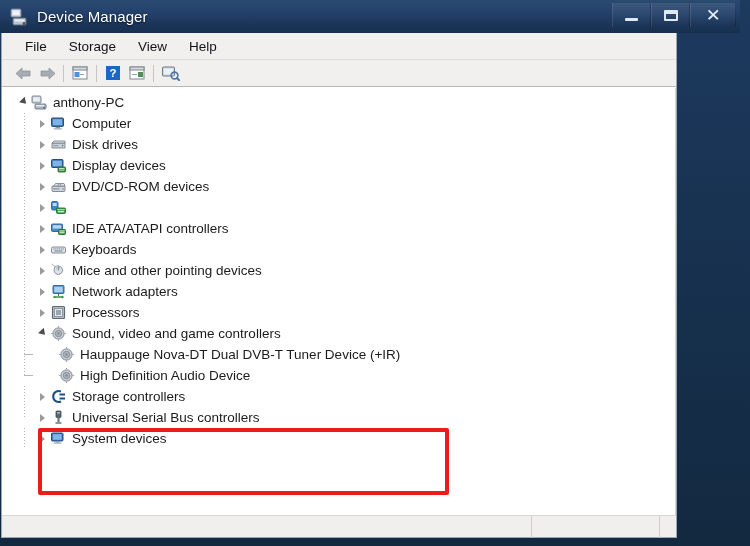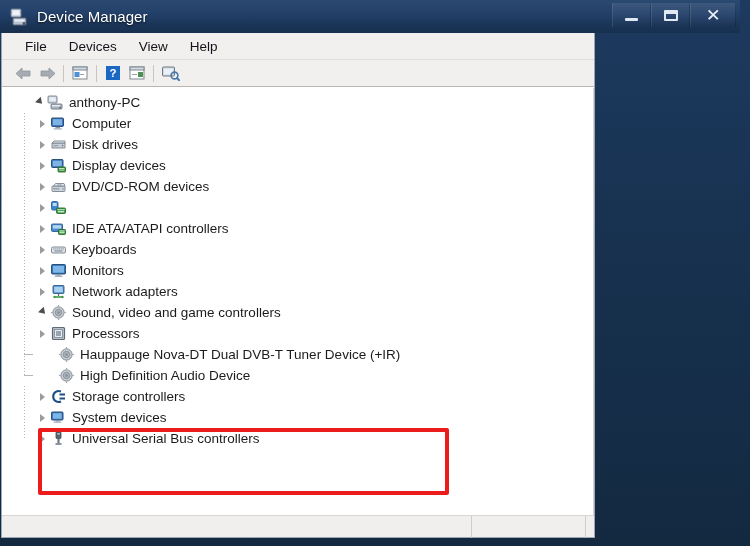--- a/index.html
+++ b/index.html
@@ -55,21 +55,21 @@
   .glyph-max { width: 14px; height: 11px; border: 2px solid #dfe8f3; border-top-width: 4px; border-radius: 1px; }
   .glyph-close {
     font-size: 17px; line-height: 1; color: #e9f0f8; font-family: "Liberation Sans", sans-serif;
     transform: scaleX(1.05);
   }
 
   
   #client {
     position: absolute;
     left: 1px; top: 33px;
-    width: 594px; height: 505px;
+    width: 676px; height: 505px;
     background: #f0efee;
     border: 1px solid #9aa7b4;
     border-top: none;
     display: flex; flex-direction: column; justify-content: space-between;
   }
 
   
   #menubar {
     height: 27px;
     background: #f1f0ef;
@@ -142,21 +142,21 @@
   .icon { width: 17px; height: 17px; position: relative; flex: 0 0 17px; }
   .dots {
     position:absolute; left:0; top:0; bottom:0; width:1px;
     background: repeating-linear-gradient(180deg,#b6b6b6 0 1px, transparent 1px 3px);
   }
   .elbow {
     position:absolute; width:9px; height:1px; background:#b6b6b6;
   }
 
   
-  .lvl0 { padding-left: 14px; margin-left: 16px; }
+  .lvl0 { padding-left: 14px; }
   .lvl1 { padding-left: 33px; }
   .lvl2 { padding-left: 56px; }
 
   
   #redbox {
     position: absolute;
     left: 36px; top: 340px;
     width: 411px; height: 67px;
     border: 4px solid #ec1c1c;
     border-radius: 2px;
@@ -208,21 +208,21 @@
       <div class="win-btn close">
         <span class="glyph-close">✕</span>
       </div>
     </div>
   </div>
 
   <div id="client">
 
     <div id="menubar">
       <div class="menu-item">File</div>
-      <div class="menu-item">Devices</div>
+      <div class="menu-item">Storage</div>
       <div class="menu-item">View</div>
       <div class="menu-item">Help</div>
     </div>
 
     <div id="toolbar">
       <div class="tb-item">
         <svg width="19" height="15" viewBox="0 0 19 15">
           <path d="M8 2 L2 7.5 L8 13 L8 10 L16 10 L16 5 L8 5 Z" fill="#a6acb2" stroke="#8e959c" stroke-width="0.8" stroke-linejoin="round"></path>
         </svg>
       </div>
@@ -400,36 +400,36 @@
               <rect x="7" y="7.4" width="1.3" height="1.1" fill="#8c96a1"></rect>
               <rect x="8.9" y="7.4" width="1.3" height="1.1" fill="#8c96a1"></rect>
               <rect x="10.8" y="7.4" width="1.3" height="1.1" fill="#8c96a1"></rect>
               <rect x="12.7" y="7.4" width="1.3" height="1.1" fill="#8c96a1"></rect>
               <rect x="4.5" y="9.3" width="8" height="1.3" fill="#8c96a1"></rect>
             </svg>
           </div>
           <div class="row-label">Keyboards</div>
         </div>
 
-
-        <div class="row lvl1">
-          <div class="dots" style="left:22px;"></div>
-          <div class="expander">
-              <div class="tri-c"></div>
-            </div>
-          <div class="icon">
-            <svg width="17" height="17" viewBox="0 0 17 17">
-              <rect x="1.5" y="2.5" width="14" height="9.5" rx="1" fill="#2f6fb5" stroke="#2a4f79" stroke-width="1"></rect>
-              <rect x="2.9" y="3.8" width="11.2" height="6.9" fill="#7fb6e8"></rect>
-              <rect x="6.5" y="12.2" width="4" height="1.6" fill="#8b97a4"></rect>
-              <rect x="4.5" y="13.6" width="8" height="1.3" rx="0.5" fill="#a7b2be"></rect>
-            </svg>
-          </div>
-          <div class="row-label">Monitors</div>
-        </div>
+        <div class="row lvl1">
+          <div class="dots" style="left:22px;"></div>
+          <div class="expander">
+              <div class="tri-c"></div>
+            </div>
+          <div class="icon">
+            <svg width="17" height="17" viewBox="0 0 17 17">
+              <path d="M5 4.5 Q8.5 2.6 11.5 5.5 Q14 8.2 11.5 11 Q8.5 14 5.5 11.5 Q3 9.2 5 4.5 Z" fill="#dfe4ea" stroke="#78828d" stroke-width="0.9"></path>
+              <path d="M5 4.5 Q8 3.2 10 5.2 L8 9 Q6 8 5 4.5 Z" fill="#c2cad3"></path>
+              <path d="M8.6 4 L8.6 8.6" stroke="#7d8791" stroke-width="0.8"></path>
+              <path d="M1.5 2 L5 4.5" stroke="#a8b1ba" stroke-width="1"></path>
+            </svg>
+          </div>
+          <div class="row-label">Mice and other pointing devices</div>
+        </div>
+
 
         <div class="row lvl1">
           <div class="dots" style="left:22px;"></div>
           <div class="expander">
               <div class="tri-c"></div>
             </div>
           <div class="icon">
             <svg width="17" height="17" viewBox="0 0 17 17">
               <rect x="3" y="2.5" width="11" height="8" rx="1" fill="#4a8cc9" stroke="#2f5c8a" stroke-width="0.9"></rect>
               <rect x="4.2" y="3.7" width="8.6" height="5.6" fill="#a9d0f0"></rect>
@@ -438,48 +438,48 @@
               <circle cx="4.5" cy="14" r="1.2" fill="#3f9b4a"></circle>
               <circle cx="12.5" cy="14" r="1.2" fill="#3f9b4a"></circle>
             </svg>
           </div>
           <div class="row-label">Network adapters</div>
         </div>
 
         <div class="row lvl1">
           <div class="dots" style="left:22px;"></div>
           <div class="expander">
+              <div class="tri-c"></div>
+            </div>
+          <div class="icon">
+            <svg width="17" height="17" viewBox="0 0 17 17">
+              <rect x="2.5" y="2.5" width="12" height="12" rx="1" fill="#b8c1cb" stroke="#5f6a76" stroke-width="1.2"></rect>
+              <rect x="4.5" y="4.5" width="8" height="8" fill="#e6ebf0" stroke="#7d8791" stroke-width="0.8"></rect>
+              <rect x="6" y="6" width="5" height="5" fill="#9aa4af"></rect>
+            </svg>
+          </div>
+          <div class="row-label">Processors</div>
+        </div>
+
+        <div class="row lvl1">
+          <div class="dots" style="left:22px;"></div>
+          <div class="expander">
               <div class="tri-e"></div>
             </div>
           <div class="icon">
             <svg width="17" height="17" viewBox="0 0 17 17">
               <circle cx="8.5" cy="8.5" r="5.6" fill="#c8cdd3" stroke="#848d96" stroke-width="1"></circle>
               <circle cx="8.5" cy="8.5" r="3.2" fill="#aeb5bd" stroke="#7c858e" stroke-width="0.8"></circle>
               <circle cx="8.5" cy="8.5" r="1.3" fill="#858e97"></circle>
               <path d="M8.5 2.5 L8.5 0.9 M14.5 8.5 L16.1 8.5 M8.5 14.5 L8.5 16.1 M2.5 8.5 L0.9 8.5" stroke="#9aa2aa" stroke-width="1.2"></path>
             </svg>
           </div>
           <div class="row-label">Sound, video and game controllers</div>
         </div>
 
-        <div class="row lvl1">
-          <div class="dots" style="left:22px;"></div>
-          <div class="expander">
-              <div class="tri-c"></div>
-            </div>
-          <div class="icon">
-            <svg width="17" height="17" viewBox="0 0 17 17">
-              <rect x="2.5" y="2.5" width="12" height="12" rx="1" fill="#b8c1cb" stroke="#5f6a76" stroke-width="1.2"></rect>
-              <rect x="4.5" y="4.5" width="8" height="8" fill="#e6ebf0" stroke="#7d8791" stroke-width="0.8"></rect>
-              <rect x="6" y="6" width="5" height="5" fill="#9aa4af"></rect>
-            </svg>
-          </div>
-          <div class="row-label">Processors</div>
-        </div>
-
         <div class="row lvl2">
           <div class="dots" style="left:22px;"></div>
           <div class="elbow" style="left:22px; top:10px;"></div>
           <div class="icon">
             <svg width="17" height="17" viewBox="0 0 17 17">
               <circle cx="8.5" cy="8.5" r="5.6" fill="#c8cdd3" stroke="#848d96" stroke-width="1"></circle>
               <circle cx="8.5" cy="8.5" r="3.2" fill="#aeb5bd" stroke="#7c858e" stroke-width="0.8"></circle>
               <circle cx="8.5" cy="8.5" r="1.3" fill="#858e97"></circle>
               <path d="M8.5 2.5 L8.5 0.9 M14.5 8.5 L16.1 8.5 M8.5 14.5 L8.5 16.1 M2.5 8.5 L0.9 8.5" stroke="#9aa2aa" stroke-width="1.2"></path>
             </svg>
@@ -509,49 +509,49 @@
           <div class="icon">
             <svg width="17" height="17" viewBox="0 0 17 17">
               <path d="M11 3.5 A5.5 5.5 0 1 0 11 13.5" fill="none" stroke="#1d4f86" stroke-width="2.1"></path>
               <path d="M9.5 6.5 L15 6.5 M9.5 10.5 L15 10.5" stroke="#1d4f86" stroke-width="2.1"></path>
             </svg>
           </div>
           <div class="row-label">Storage controllers</div>
         </div>
 
         <div class="row lvl1">
+          <div class="dots" style="left:22px; height:11px; top:0;"></div>
+          <div class="expander">
+              <div class="tri-c"></div>
+            </div>
+          <div class="icon">
+            <svg width="17" height="17" viewBox="0 0 17 17">
+              <rect x="6" y="2" width="5" height="6.5" rx="0.8" fill="#5b656f" stroke="#3e464e" stroke-width="0.8"></rect>
+              <rect x="7.2" y="3.2" width="2.6" height="1.4" fill="#c7ced5"></rect>
+              <rect x="7.4" y="8.5" width="2.2" height="5" fill="#6d7782"></rect>
+              <rect x="5.5" y="13" width="6" height="2" rx="0.6" fill="#8b95a0"></rect>
+            </svg>
+          </div>
+          <div class="row-label">Universal Serial Bus controllers</div>
+        </div>
+
+        <div class="row lvl1">
           <div class="dots" style="left:22px;"></div>
           <div class="expander">
               <div class="tri-c"></div>
             </div>
           <div class="icon">
             <svg width="17" height="17" viewBox="0 0 17 17">
               <rect x="1.5" y="3" width="11.5" height="8" rx="1" fill="#2f6fb5" stroke="#2a4f79" stroke-width="1"></rect>
               <rect x="2.8" y="4.2" width="8.9" height="5.6" fill="#7fb6e8"></rect>
               <rect x="5.5" y="11.2" width="4" height="1.5" fill="#8b97a4"></rect>
               <rect x="3.5" y="12.5" width="8" height="1.3" rx="0.5" fill="#a7b2be"></rect>
             </svg>
           </div>
           <div class="row-label">System devices</div>
-        </div>
-
-        <div class="row lvl1">
-          <div class="dots" style="left:22px; height:11px; top:0;"></div>
-          <div class="expander">
-              <div class="tri-c"></div>
-            </div>
-          <div class="icon">
-            <svg width="17" height="17" viewBox="0 0 17 17">
-              <rect x="6" y="2" width="5" height="6.5" rx="0.8" fill="#5b656f" stroke="#3e464e" stroke-width="0.8"></rect>
-              <rect x="7.2" y="3.2" width="2.6" height="1.4" fill="#c7ced5"></rect>
-              <rect x="7.4" y="8.5" width="2.2" height="5" fill="#6d7782"></rect>
-              <rect x="5.5" y="13" width="6" height="2" rx="0.6" fill="#8b95a0"></rect>
-            </svg>
-          </div>
-          <div class="row-label">Universal Serial Bus controllers</div>
         </div>
 
         <div id="redbox"></div>
 
       </div>
     </div>
 
     <div id="statusbar">
       <div class="status-panel sb-1"></div>
       <div class="status-sep"></div>

